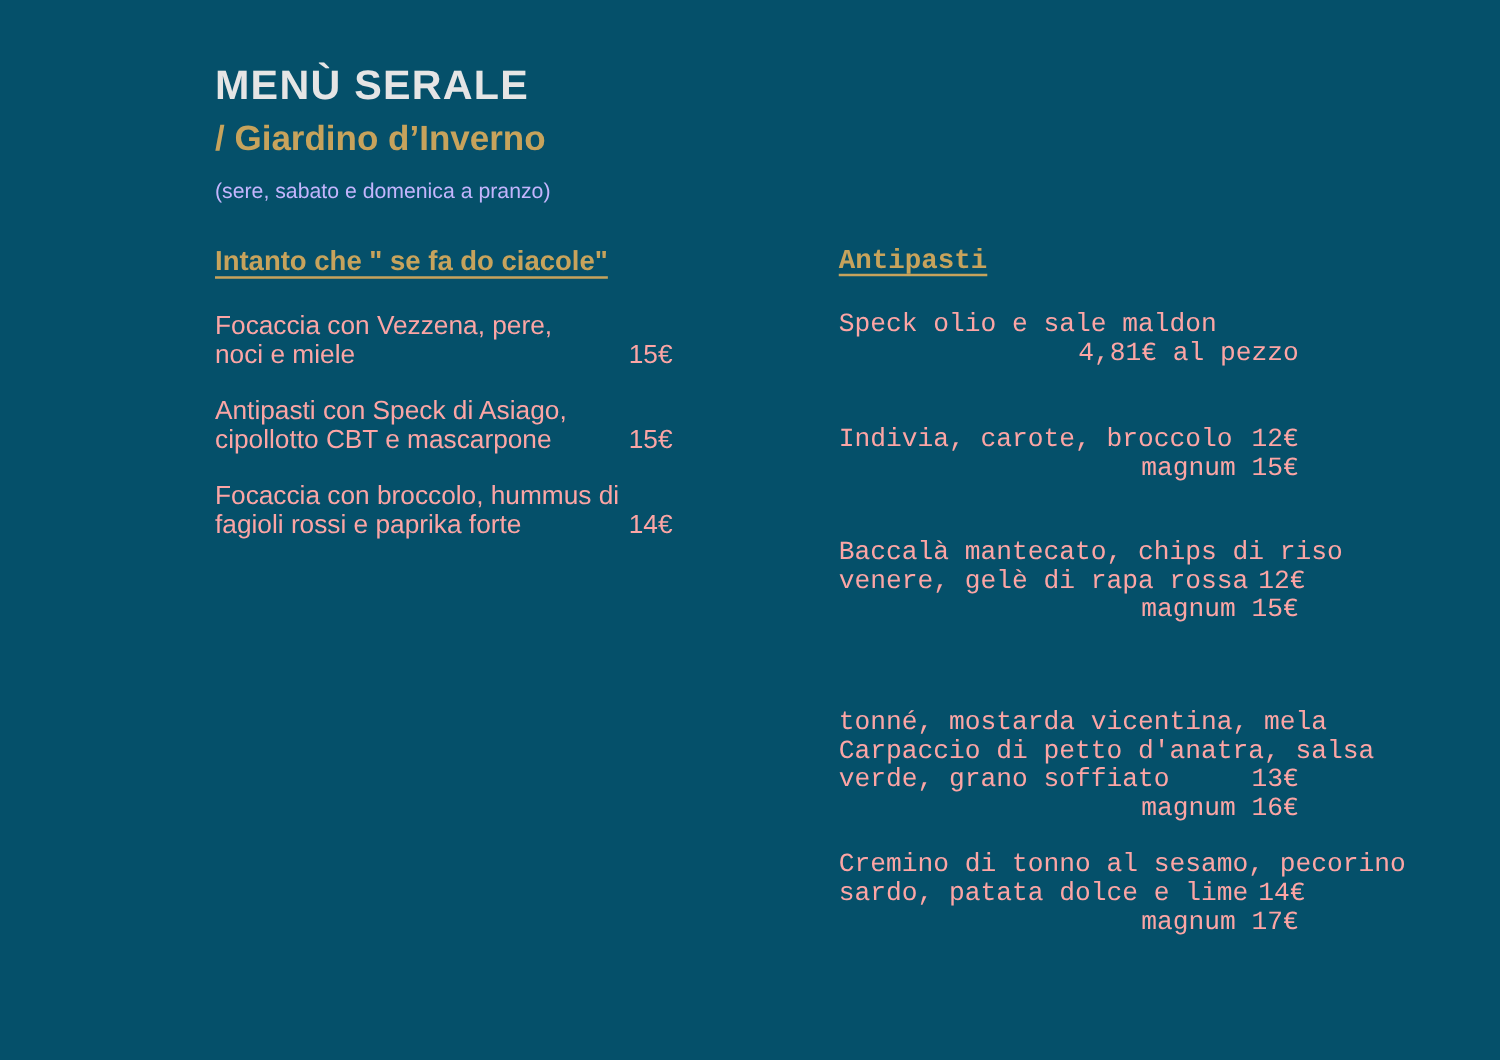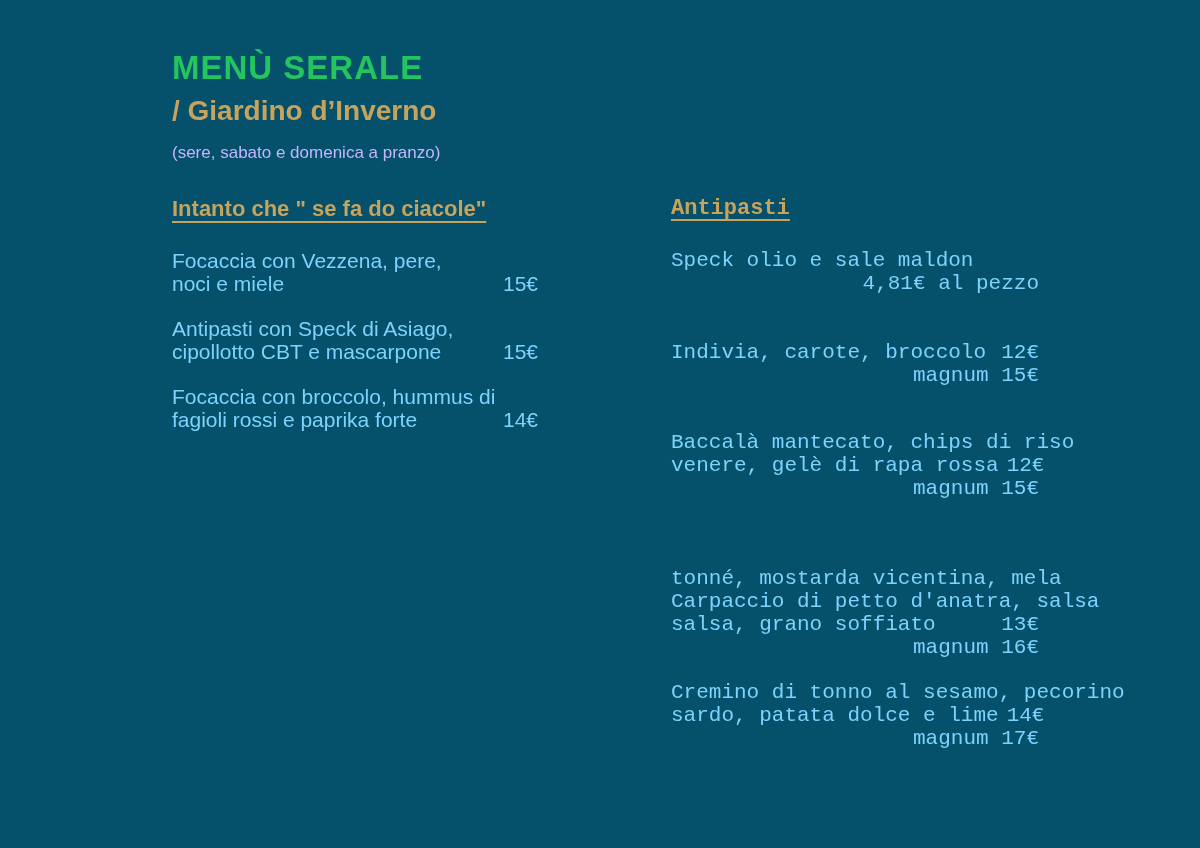--- a/index.html
+++ b/index.html
@@ -7,21 +7,21 @@
     position: relative;
     width: 1200px;
     height: 848px;
     background: #05506A;
     font-family: "Liberation Sans", sans-serif;
     overflow: hidden;
   }
   .header { position: absolute; left: 172px; top: 50px; }
   .title {
     margin: 0;
-    color: #22c55e;
+    color: #e5e5e5;
     font-size: 33px;
     font-weight: 700;
     letter-spacing: 1px;
     line-height: 36px;
   }
   .subtitle {
     margin: 10px 0 0 0;
     color: #C7A35C;
     font-size: 28px;
     font-weight: 600;
@@ -49,21 +49,21 @@
   }
   .item { margin: 0; }
   .mt-22 { margin-top: 22px; }
   .mt-44 { margin-top: 44px; }
   .mt-46 { margin-top: 46px; }
   .mt-67 { margin-top: 67px; }
   .line {
     display: flex;
     justify-content: space-between;
     align-items: baseline;
-    color: #7dd3fc;
+    color: #fca5a5;
     font-size: 21px;
     line-height: 23px;
     white-space: nowrap;
   }
   .dish  { text-align: left; }
   .price { text-align: center; flex-shrink: 0; padding-left: 8px; }
 </style>
 </head>
 <body>
 
@@ -155,21 +155,21 @@
     <div class="item mt-67">
       <div class="line">
         <span class="dish">tonné, mostarda vicentina, mela</span>
         <span class="price"></span>
       </div>
       <div class="line">
         <span class="dish">Carpaccio di petto d'anatra, salsa</span>
         <span class="price"></span>
       </div>
       <div class="line">
-        <span class="dish">salsa, grano soffiato</span>
+        <span class="dish">verde, grano soffiato</span>
         <span class="price">13€</span>
       </div>
       <div class="line">
         <span class="dish"></span>
         <span class="price">magnum 16€</span>
       </div>
     </div>
 
     <div class="item mt-22">
       <div class="line">

